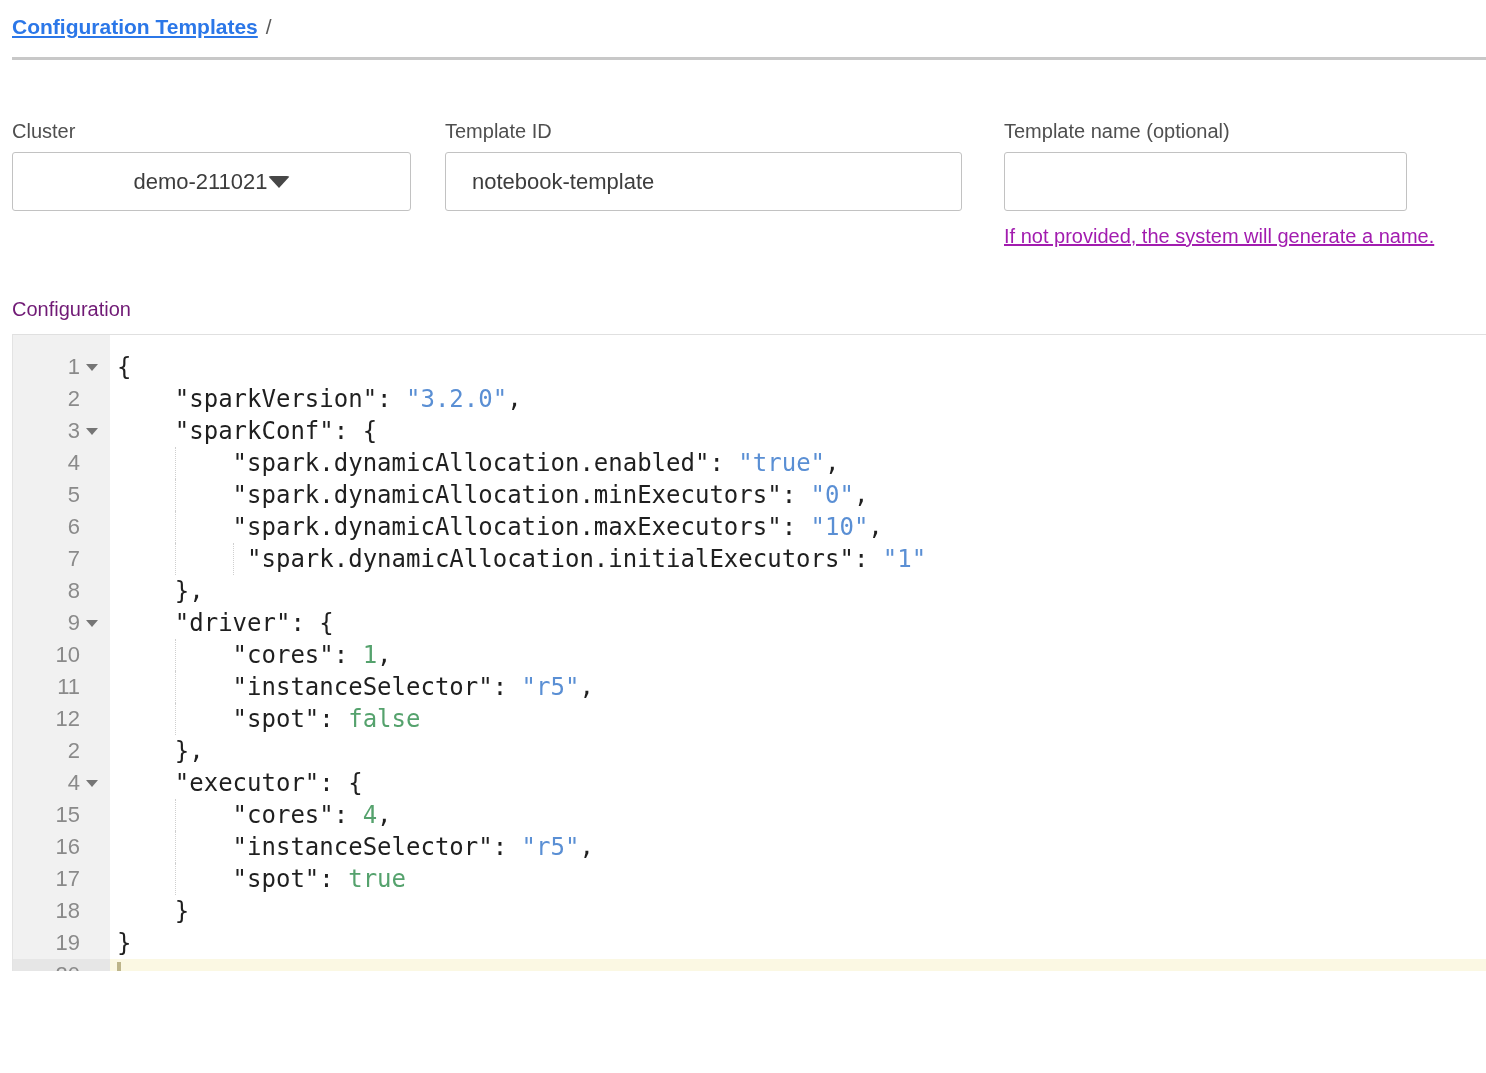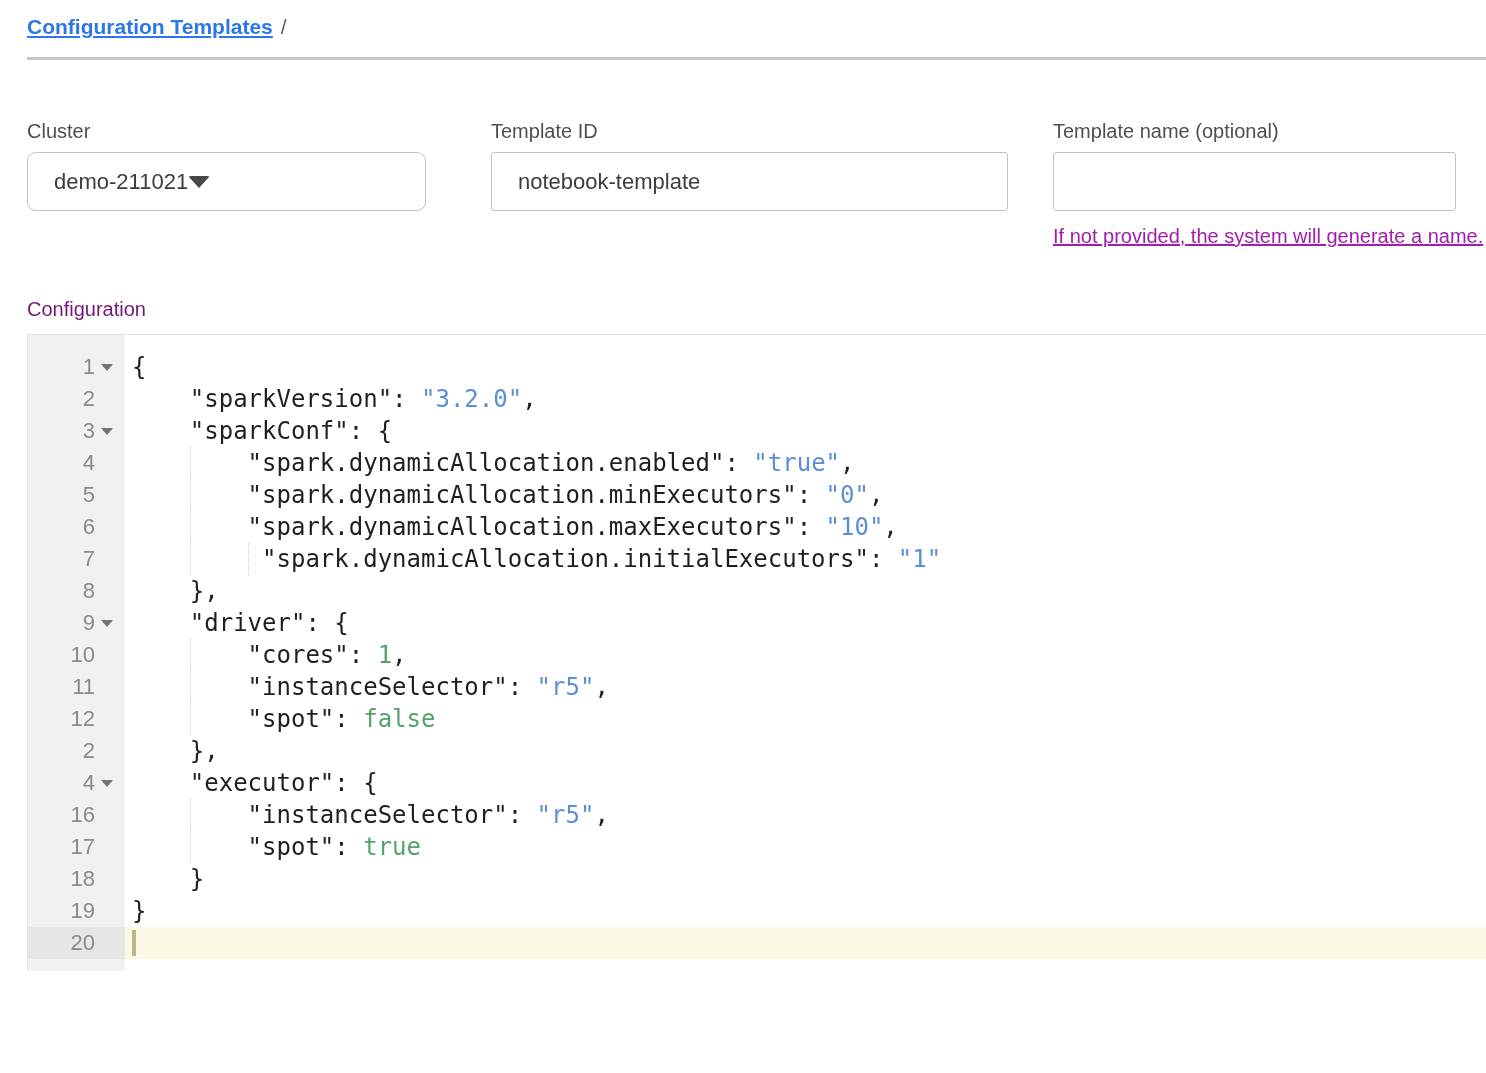--- a/index.html
+++ b/index.html
@@ -1,41 +1,41 @@
 <!DOCTYPE html>
 <html><head>
 <meta charset="utf-8">
 <style>
   * { box-sizing: border-box; margin: 0; padding: 0; }
   html, body { width: 1486px; height: 1073px; overflow: hidden; background: #fff; }
   body { font-family: "Liberation Sans", "DejaVu Sans", sans-serif; color: #3d3d3d; }
 
-  .page { padding-left: 27px; }
+  .page { padding-left: 12px; }
 
   
   .breadcrumb { padding-top: 15px; font-size: 21px; font-weight: 700; }
   .breadcrumb a { color: #2b77e8; text-decoration: underline; cursor: pointer; }
   .breadcrumb .sep { color: #5a5a5a; font-weight: 400; margin-left: 8px; }
 
   
   .header { margin-top: 42px; display: flex; align-items: center; }
   .logo { width: 66px; height: 58px; flex: none; }
   .title { font-size: 30px; font-weight: 700; color: #454545; margin-left: 24px; letter-spacing: 0.2px; }
   .divider { height: 3px; background: #c8c8c8; margin-top: 18px; margin-right: 0; }
 
   
-  .form-row { display: flex; margin-top: 60px; gap: 31px; }
+  .form-row { display: flex; margin-top: 60px; }
   .field { display: flex; flex-direction: column; }
   .field-cluster { width: 399px; margin-right: 34px; }
-  .field-template-id { width: 517px; margin-right: 14px; }
+  .field-template-id { width: 517px; margin-right: 42px; }
   .field-template-name { width: 403px; }
   .field-label { font-size: 20px; color: #4f4f4f; margin-bottom: 9px; }
   .control { height: 59px; border: 1px solid #c2c2c2; border-radius: 3px; background: #fff;
              font-size: 22px; color: #3d3d3d; padding: 0 26px; display: flex; align-items: center; }
-  .selectbox { justify-content: flex-start; cursor: pointer; border-radius: 9px; }
+  .selectbox { justify-content: center; cursor: pointer; }
   .caret { width: 0; height: 0; border-left: 11px solid transparent; border-right: 11px solid transparent;
            border-top: 12px solid #474747; border-radius: 3px; }
   input.control { width: 100%; font-family: Liberation Sans, sans-serif; }
   .helper { font-size: 20px; color: #a21caf; margin-top: 14px; white-space: nowrap; text-decoration: underline; }
 
   
   .config-label { font-size: 20px; color: #701a75; margin-top: 50px; }
   .editor { position: relative; margin-top: 13px; margin-left: 0; height: 637px; overflow: hidden;
             border-top: 1px solid #e0e0e0; border-left: 1px solid #e3e3e3; background: #fff; }
   .gutter-bg { position: absolute; left: 0; top: 0; bottom: 0; width: 97px; background: #f1f1f1; }
@@ -194,20 +194,27 @@
           <div class="cm-gutter-cell">
             <span class="cm-lineno">4</span>
             <span class="cm-foldslot">
               <span class="cm-foldarrow"></span>
             </span>
           </div>
           <div class="cm-code"><span>    "executor": {</span></div>
         </div>
         <div class="cm-row">
           <div class="cm-gutter-cell">
+            <span class="cm-lineno">15</span>
+            <span class="cm-foldslot"></span>
+          </div>
+          <div class="cm-code"><span class="cm-guide" style="left: calc(4ch + 7px);"></span><span>        "cores": </span><span class="tok-atom">4</span><span>,</span></div>
+        </div>
+        <div class="cm-row">
+          <div class="cm-gutter-cell">
             <span class="cm-lineno">16</span>
             <span class="cm-foldslot"></span>
           </div>
           <div class="cm-code"><span class="cm-guide" style="left: calc(4ch + 7px);"></span><span>        "instanceSelector": </span><span class="tok-string">"r5"</span><span>,</span></div>
         </div>
         <div class="cm-row">
           <div class="cm-gutter-cell">
             <span class="cm-lineno">17</span>
             <span class="cm-foldslot"></span>
           </div>

